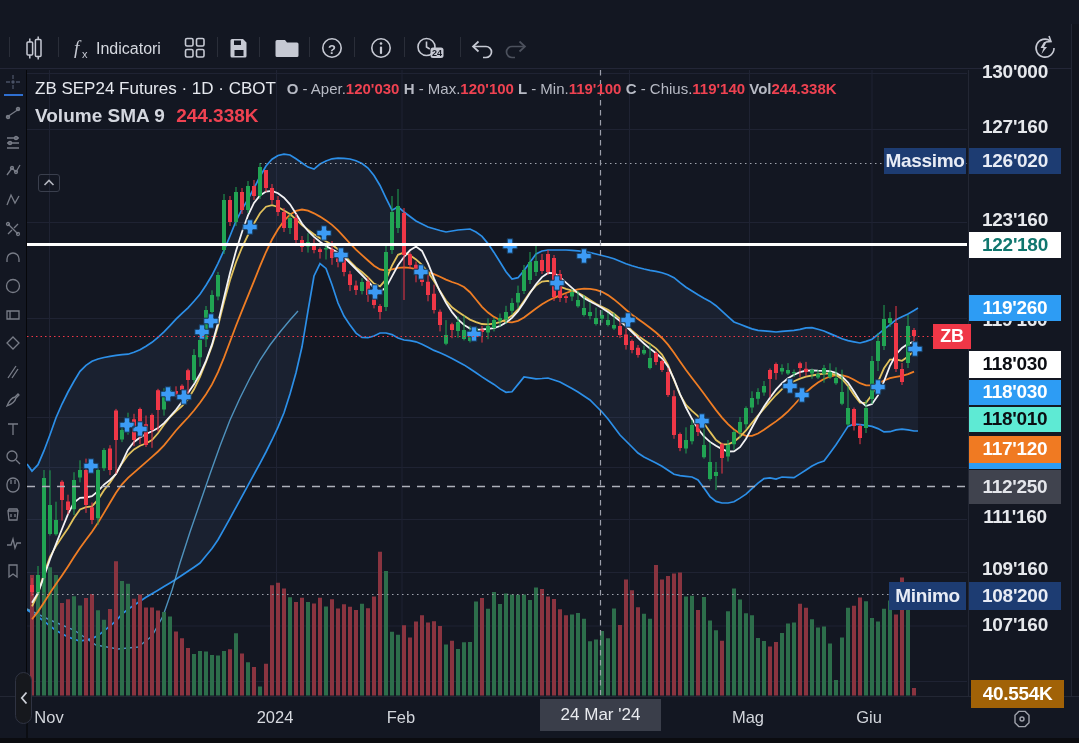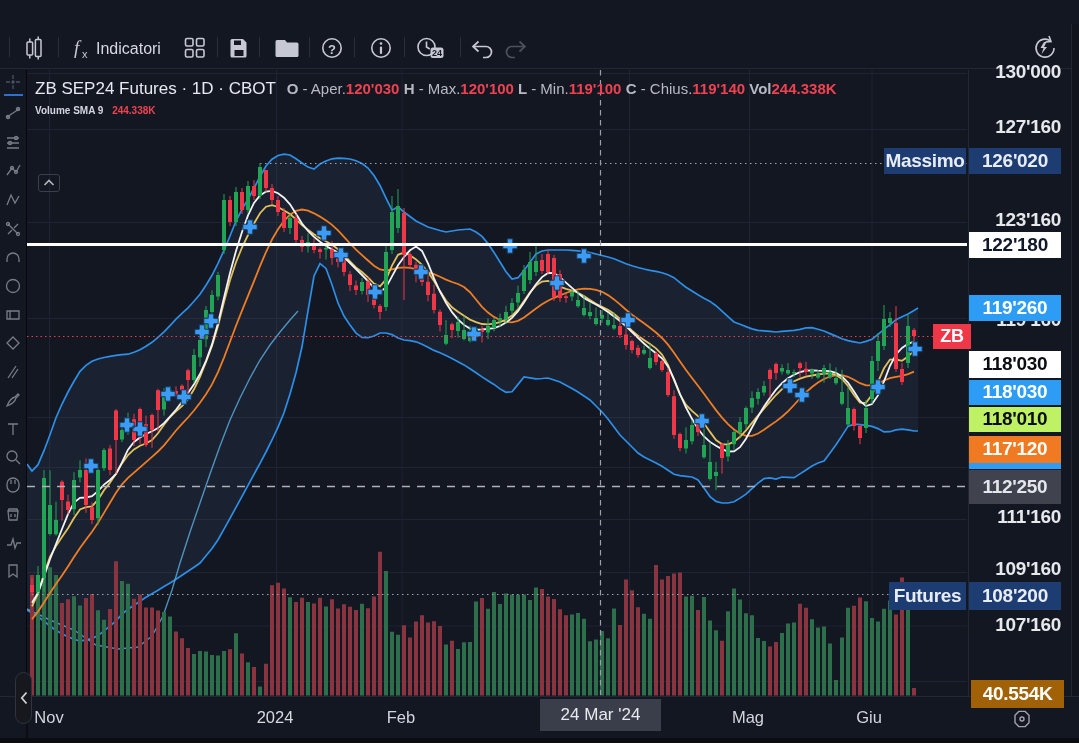--- a/index.html
+++ b/index.html
@@ -13,33 +13,33 @@
 #sidebar { position:absolute; left:0; top:70px; width:27px; height:667px; background:#131722;
   border-right:1px solid #06070a; }
 #plot { position:absolute; left:27px; top:70px; width:941px; height:626px; background:#131722; }
 #axis { position:absolute; left:968px; top:70px; width:103px; height:626px; background:#131722;
   border-left:1px solid #232734; }
 #rstrip { position:absolute; left:1071px; top:24px; width:8px; height:714px; background:#11141d;
   border-left:1px solid #222633; }
 #taxis { position:absolute; left:0; top:696px; width:1079px; height:42px; background:#131722;
   border-top:1px solid #232734; }
 #bstrip { position:absolute; left:0; top:738px; width:1079px; height:5px; background:#0b0c10; }
-.pl { position:absolute; left:969px; width:92px; text-align:right; color:#e6e8ec;
+.pl { position:absolute; left:969px; width:92px; text-align:center; color:#e6e8ec;
   font-size:19px; font-weight:600; letter-spacing:-0.3px; z-index:3; }
 .bx { position:absolute; display:flex; align-items:center; justify-content:center;
   font-weight:600; letter-spacing:-0.3px; z-index:4; }
 .tl { position:absolute; top:708px; text-align:center; color:#d2d5db; font-size:16.5px; z-index:3; }
 .tl2 { position:absolute; top:708px; text-align:center; color:#d8dae0; font-size:16.5px; font-weight:500; z-index:3; }
 .tlbox { position:absolute; left:540px; top:699px; width:121px; height:31.5px; background:#3a3e4a;
   color:#e8eaee; font-size:17px; display:flex; align-items:center; justify-content:center; z-index:4; }
 #legend { position:absolute; left:35px; top:79px; z-index:5; }
 .l1 { font-size:17px; color:#e6e9ef; }
 .l1 .ohlc { font-size:15px; color:#b7bac4; font-weight:600; }
 .l1 .v { color:#ef4251; font-weight:700; }
-.lrow { font-size:10px; font-weight:600; color:#d4d7df; margin-top:6px; }
+.lrow { font-size:19px; font-weight:600; color:#d4d7df; margin-top:6px; }
 .lrow .v { margin-left:6px; }
 #collapse { position:absolute; left:38px; top:174px; width:22px; height:18px; border:1px solid #3a3f4d;
   border-radius:3px; z-index:5; display:flex; align-items:center; justify-content:center; }
 #gear { position:absolute; left:1011px; top:708px; z-index:5; }
 </style></head>
 <body>
 <div id="root">
   <div id="toolbar"><svg width="1079" height="44" viewBox="0 0 1079 44">
 <g stroke="#2a2e39" stroke-width="1">
           <path d="M9.5 12 V32 M58.5 12 V32 M217.5 12 V32 M259.5 12 V32 M309.5 12 V32 M354.5 12 V32 M404.5 12 V32 M460.5 12 V32"></path>
@@ -195,30 +195,30 @@
   <div id="bstrip"></div>
   <div class="pl" style="top:61px">130'000</div>
     <div class="pl" style="top:116px">127'160</div>
     <div class="pl" style="top:209px">123'160</div>
     <div class="pl" style="top:309px">119'160</div>
     <div class="pl" style="top:506px">111'160</div>
     <div class="pl" style="top:558px">109'160</div>
     <div class="pl" style="top:614px">107'160</div>
     <div class="bx" style="top:147.5px;height:26.0px;left:884px;width:82px;background:#1d3c72;color:#e8ecf5;font-size:19px">Massimo</div>
     <div class="bx" style="top:147.5px;height:26.0px;left:969px;width:92px;background:#1d3c72;color:#e8ecf5;font-size:19px">126'020</div>
-    <div class="bx" style="top:232px;height:26px;left:969px;width:92px;background:#ffffff;color:#0f172a;font-size:19px">122'180</div>
+    <div class="bx" style="top:232px;height:26px;left:969px;width:92px;background:#ffffff;color:#0f766e;font-size:19px">122'180</div>
     <div class="bx" style="top:295px;height:26px;left:969px;width:92px;background:#2d9cf4;color:#ffffff;font-size:19px">119'260</div>
     <div class="bx" style="top:324px;height:25px;left:933px;width:38px;background:#ef3747;color:#ffffff;font-size:18px">ZB</div>
     <div class="bx" style="top:351px;height:26.5px;left:969px;width:92px;background:#ffffff;color:#0b0d12;font-size:19px">118'030</div>
     <div class="bx" style="top:379.5px;height:25.5px;left:969px;width:92px;background:#2d9cf4;color:#ffffff;font-size:19px">118'030</div>
-    <div class="bx" style="top:406.5px;height:25.5px;left:969px;width:92px;background:#bef264;color:#0b0d12;font-size:19px">118'010</div>
+    <div class="bx" style="top:406.5px;height:25.5px;left:969px;width:92px;background:#5eead4;color:#0b0d12;font-size:19px">118'010</div>
     <div class="bx" style="top:435.8px;height:27.399999999999977px;left:969px;width:92px;background:#f07a22;color:#ffffff;font-size:19px">117'120</div>
     <div class="bx" style="top:463.2px;height:6px;left:969px;width:92px;background:#2d9cf4"></div>
     <div class="bx" style="top:470px;height:33.5px;left:969px;width:92px;background:#40434e;color:#e4e6eb;font-size:19px">112'250</div>
-    <div class="bx" style="top:581.5px;height:28.0px;left:889px;width:77px;background:#1d3c72;color:#e8ecf5;font-size:19px">Futures</div>
+    <div class="bx" style="top:581.5px;height:28.0px;left:889px;width:77px;background:#1d3c72;color:#e8ecf5;font-size:19px">Minimo</div>
     <div class="bx" style="top:581.5px;height:28.0px;left:969px;width:92px;background:#1d3c72;color:#e8ecf5;font-size:19px">108'200</div>
     <div class="bx" style="top:680px;height:27.5px;left:971px;width:93px;background:#a16207;color:#ffffff;font-size:19px">40.554K</div>
   <div class="tl" style="left:14px;width:70px">Nov</div>
     <div class="tl2" style="left:240px;width:70px">2024</div>
     <div class="tl" style="left:366px;width:70px">Feb</div>
     <div class="tl" style="left:713px;width:70px">Mag</div>
     <div class="tl" style="left:834px;width:70px">Giu</div>
     <div class="tlbox">24 Mar '24</div>
   <div id="legend">
     <div class="l1">ZB SEP24 Futures · 1D · CBOT<span style="display:inline-block;width:6px"></span>

